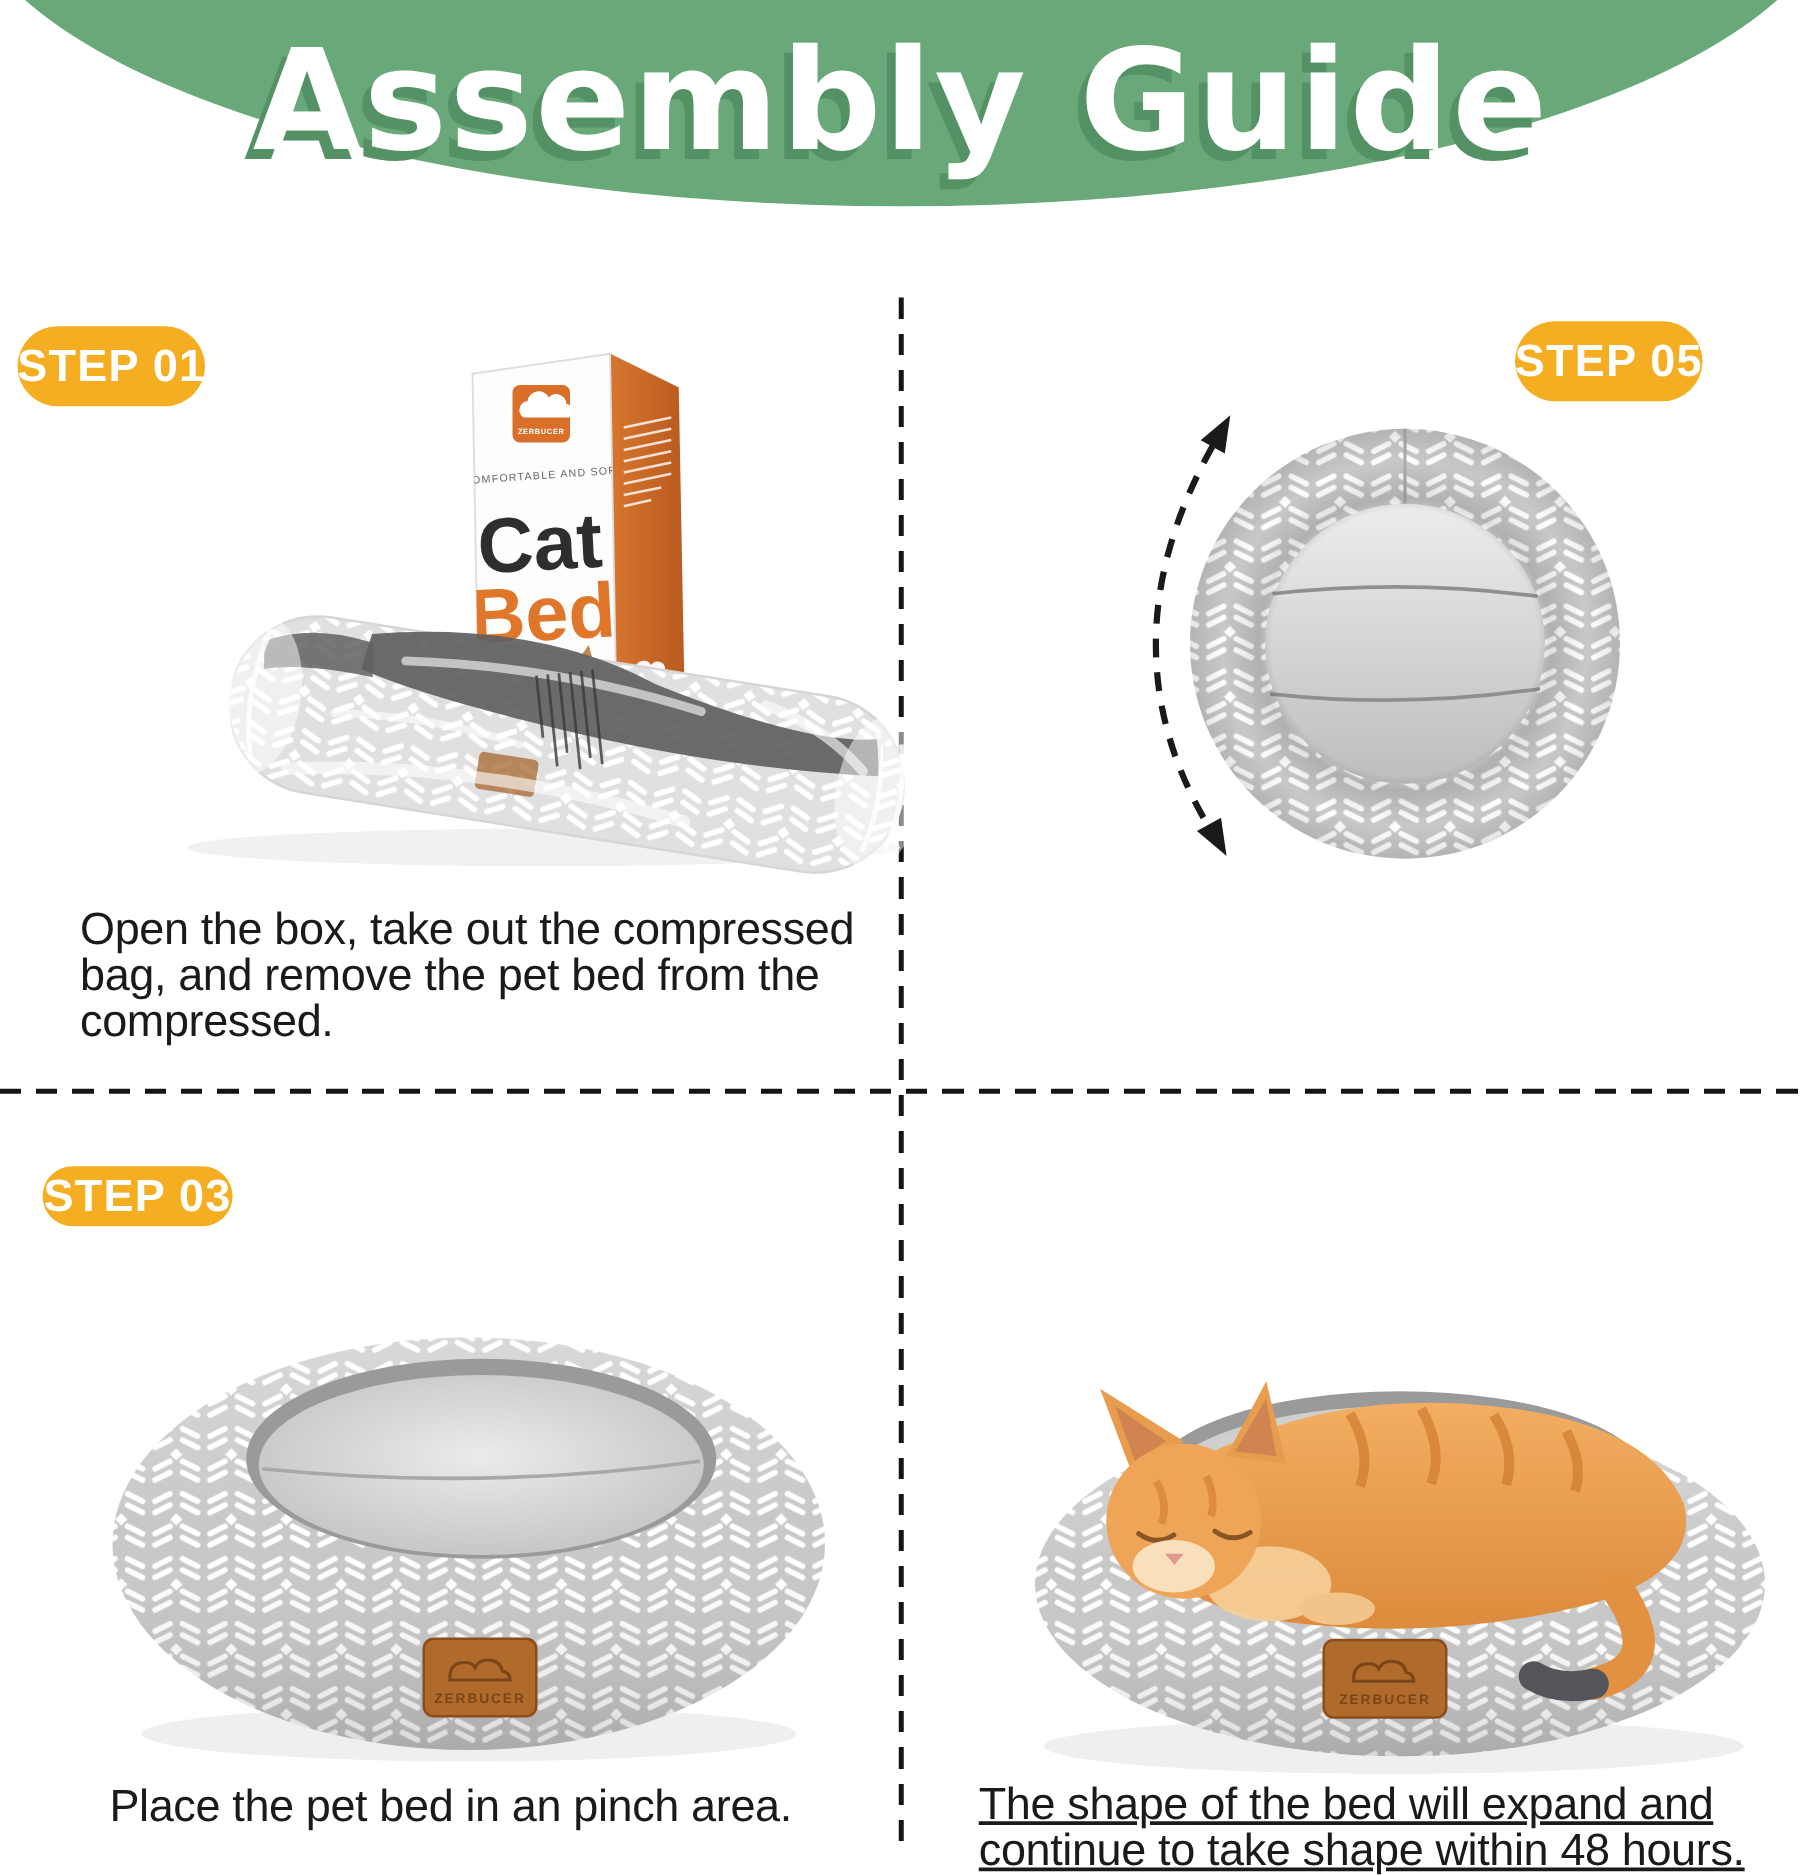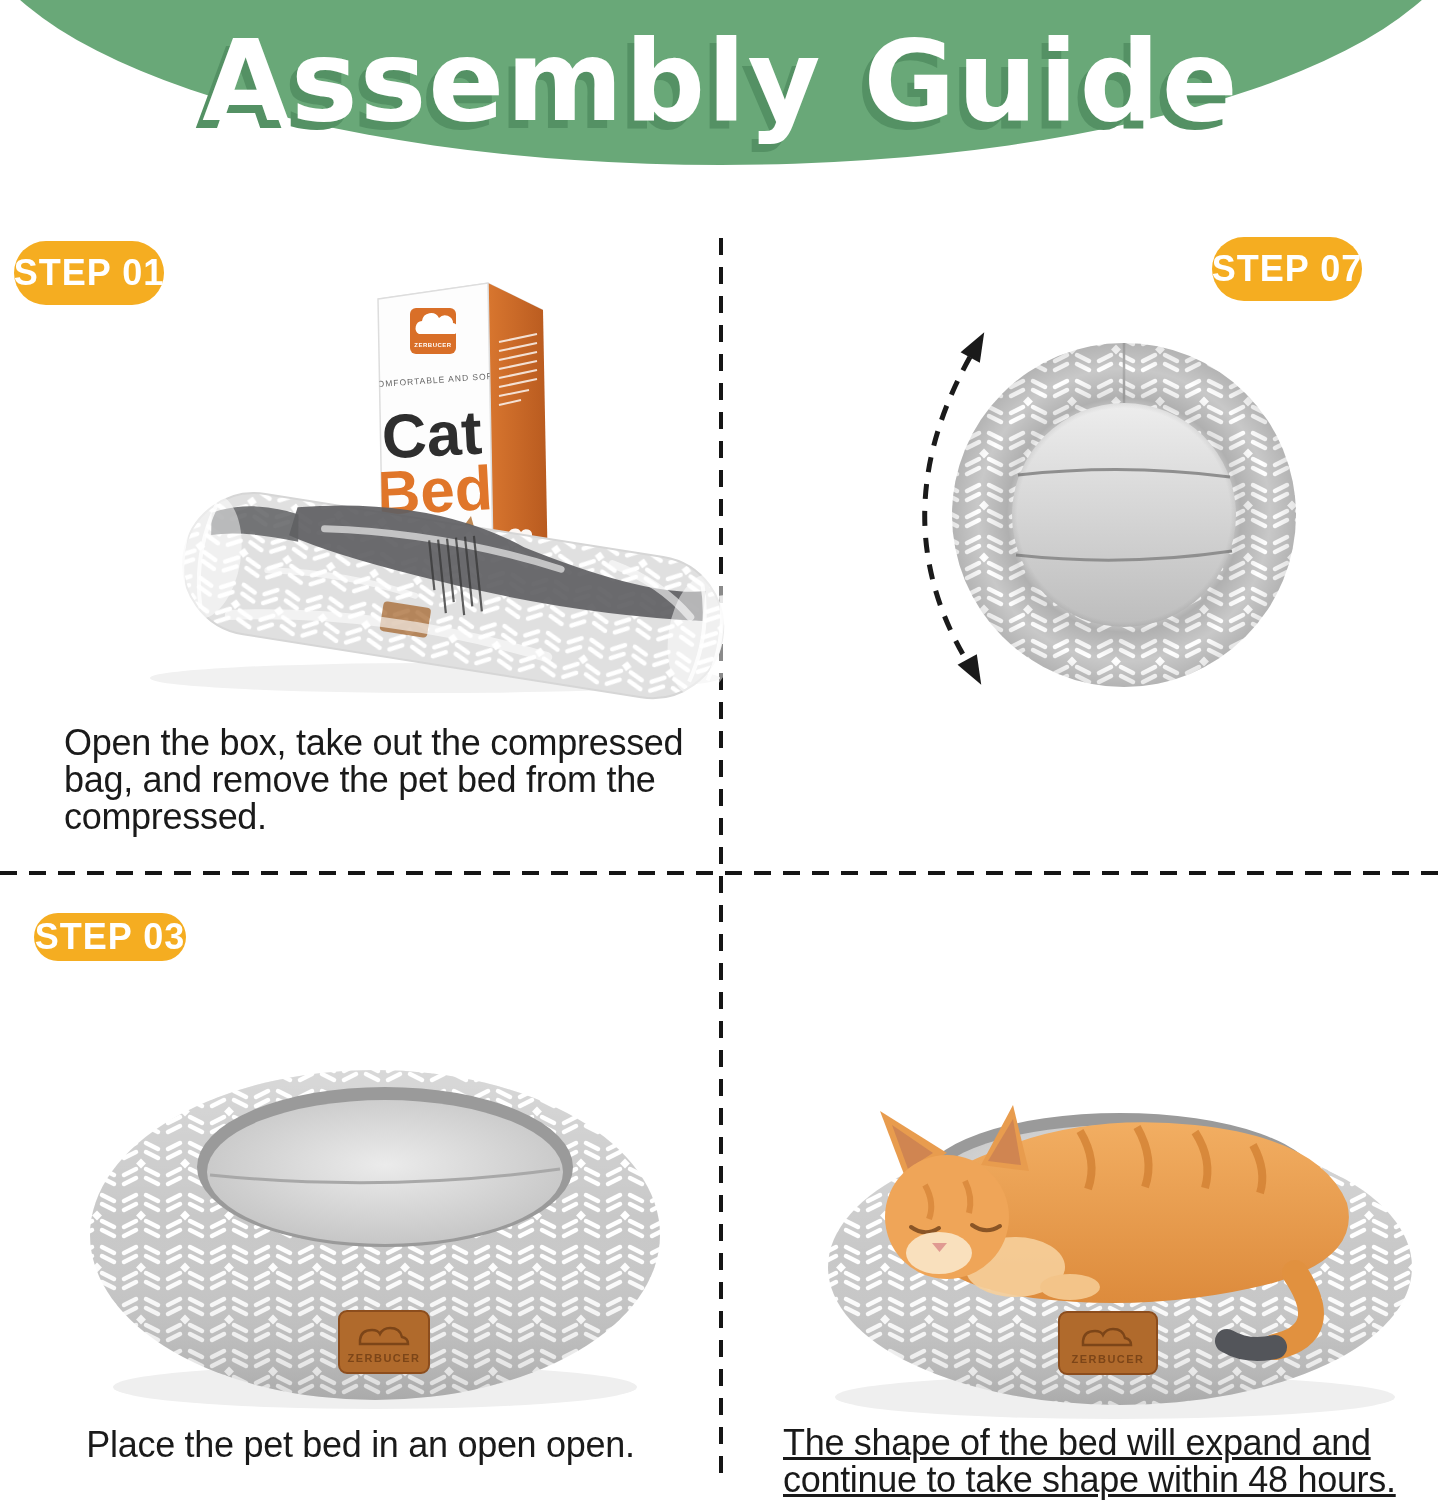--- a/index.html
+++ b/index.html
@@ -16,21 +16,21 @@
 
   
   .divider-h{position:absolute;left:0;top:871px;width:1442px;height:4px;
              background:repeating-linear-gradient(to right,#151515 0 17px,transparent 17px 29px);}
   .divider-v{position:absolute;left:719px;top:238px;width:4px;height:1240px;
              background:repeating-linear-gradient(to bottom,#151515 0 17px,transparent 17px 29px);}
 
   
   .badge{position:absolute;width:150px;height:64px;border-radius:33px;background:#f5ad21;
          color:#ffffff;font-size:36px;font-weight:bold;letter-spacing:1px;
-         display:flex;align-items:center;justify-content:center;white-space:nowrap;}
+         display:flex;align-items:center;justify-content:center;white-space:nowrap;margin-top:20px;}
   .badge-q1{left:14px;top:241px;}
   .badge-q2{left:1212px;top:237px;}
   .badge-q3{left:34px;top:913px;width:152px;height:48px;}
   .badge-q4{left:1084px;top:913px;width:152px;height:66px;}
 
   
   .desc{position:absolute;margin:0;color:#1a1a1a;font-size:36px;line-height:37px;
         letter-spacing:-0.3px;}
   .desc-q1{left:64px;top:724px;width:640px;}
   .desc-q2{left:783px;top:724px;width:650px;}
@@ -159,21 +159,21 @@
       </g>
     </g>
   </svg>
 
   <p class="desc desc-q1">
     <span>Open the box, take out the compressed</span><br>
     <span>bag, and remove the pet bed from the</span><br>
     <span>compressed.</span>
   </p>
 
-  <div class="badge badge-q2">STEP 07</div>
+  <div class="badge badge-q2">STEP 05</div>
 
   <svg class="illus illus-q2" viewBox="0 0 520 430">
     <defs>
       <pattern id="pat2" width="44" height="52" patternUnits="userSpaceOnUse">
         <rect width="44" height="52" fill="#c8c8c8"></rect>
         <g stroke="#ffffff" stroke-width="4.5" stroke-linecap="round">
           <line x1="5" y1="10" x2="17" y2="4"></line>
             <line x1="5" y1="19" x2="17" y2="13"></line>
           <line x1="27" y1="4" x2="39" y2="10"></line>
             <line x1="27" y1="13" x2="39" y2="19"></line>
@@ -249,21 +249,21 @@
     <path d="M135 140 Q310 158 485 134" fill="none" stroke="#a8a8a8" stroke-width="3"></path>
 
     <g>
       <rect x="264" y="276" width="90" height="62" rx="8" fill="#b06a2c" stroke="#8c4d1d" stroke-width="2"></rect>
       <path d="M285 305 q1 -10 12 -10 q6 0 8 4 q3 -6 10 -6 q10 0 12 9 q6 1 6 7 l-48 0 z" fill="none" stroke="#7c4518" stroke-width="2.5"></path>
       <text x="309" y="327" font-size="11" font-weight="bold" letter-spacing="1.5" fill="#7c4518" text-anchor="middle">ZERBUCER</text>
     </g>
   </svg>
 
   <p class="desc desc-q3">
-    <span>Place the pet bed in an open open.</span>
+    <span>Place the pet bed in an pinch area.</span>
   </p>
 
 
   <svg class="illus illus-q4" viewBox="0 0 660 400">
     <defs>
       <pattern id="pat4" width="44" height="52" patternUnits="userSpaceOnUse">
         <rect width="44" height="52" fill="#c8c8c8"></rect>
         <g stroke="#ffffff" stroke-width="4.5" stroke-linecap="round">
           <line x1="5" y1="10" x2="17" y2="4"></line>
             <line x1="5" y1="19" x2="17" y2="13"></line>

